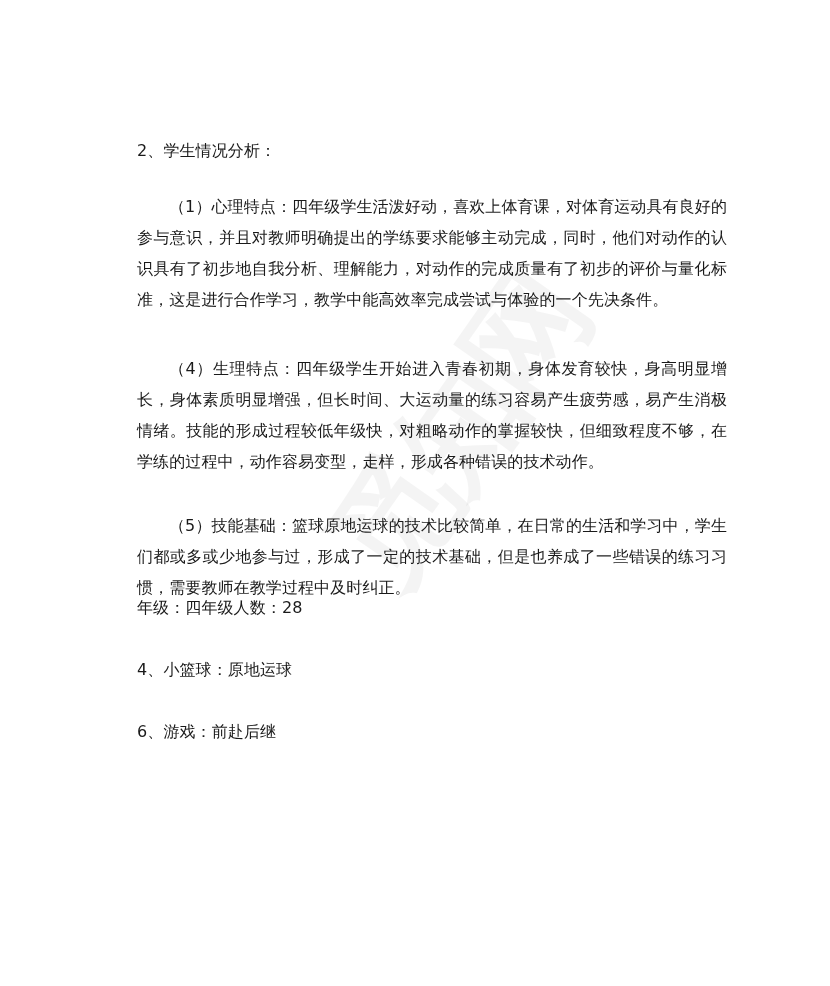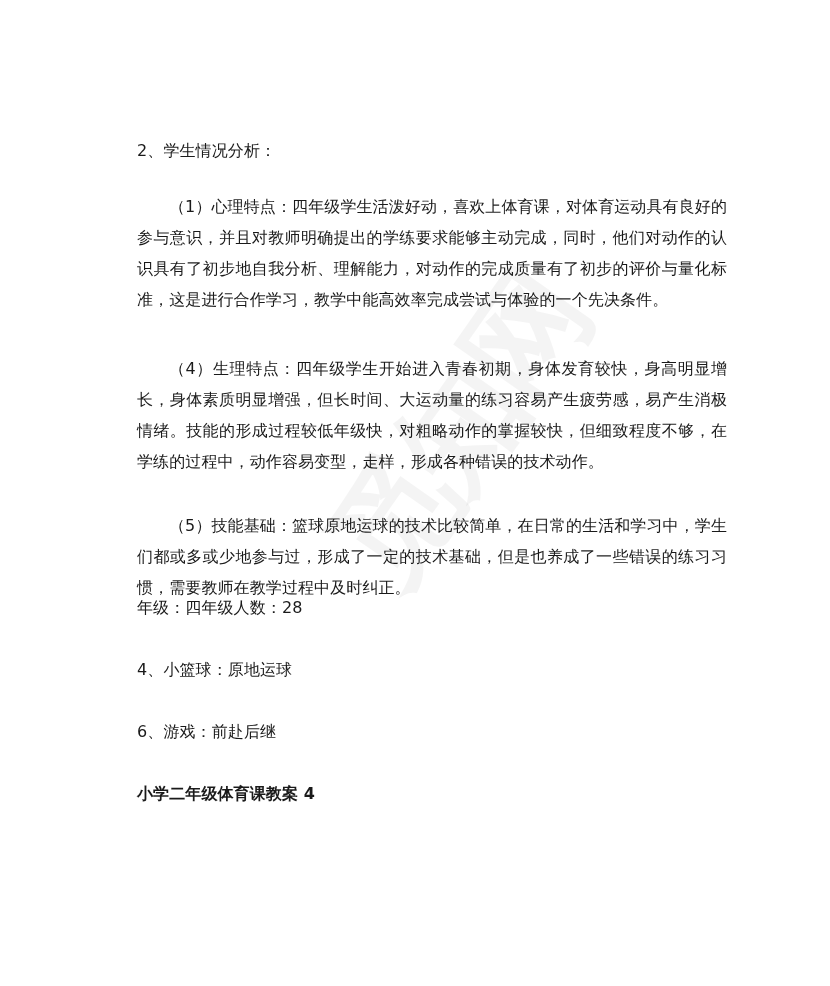--- a/index.html
+++ b/index.html
@@ -29,15 +29,14 @@
   <div class="block indent" style="top:309px;">（4）生理特点：四年级学生开始进入青春初期，身体发育较快，身高明显增长，身体素质明显增强，但长时间、大运动量的练习容易产生疲劳感，易产生消极情绪。技能的形成过程较低年级快，对粗略动作的掌握较快，但细致程度不够，在学练的过程中，动作容易变型，走样，形成各种错误的技术动作。</div>
 
   <div class="block indent" style="top:466px;">（5）技能基础：篮球原地运球的技术比较简单，在日常的生活和学习中，学生们都或多或少地参与过，形成了一定的技术基础，但是也养成了一些错误的练习习惯，需要教师在教学过程中及时纠正。</div>
 
   <div class="block plain" style="top:592px;">年级：四年级人数：28</div>
 
   <div class="block plain" style="top:654px;">4、小篮球：原地运球</div>
 
   <div class="block plain" style="top:716px;">6、游戏：前赴后继</div>
 
-  <div class="block plain bold" style="top:778px;">小学二年级体育课教案 4</div>
 
 </div>
 
 </body></html>

